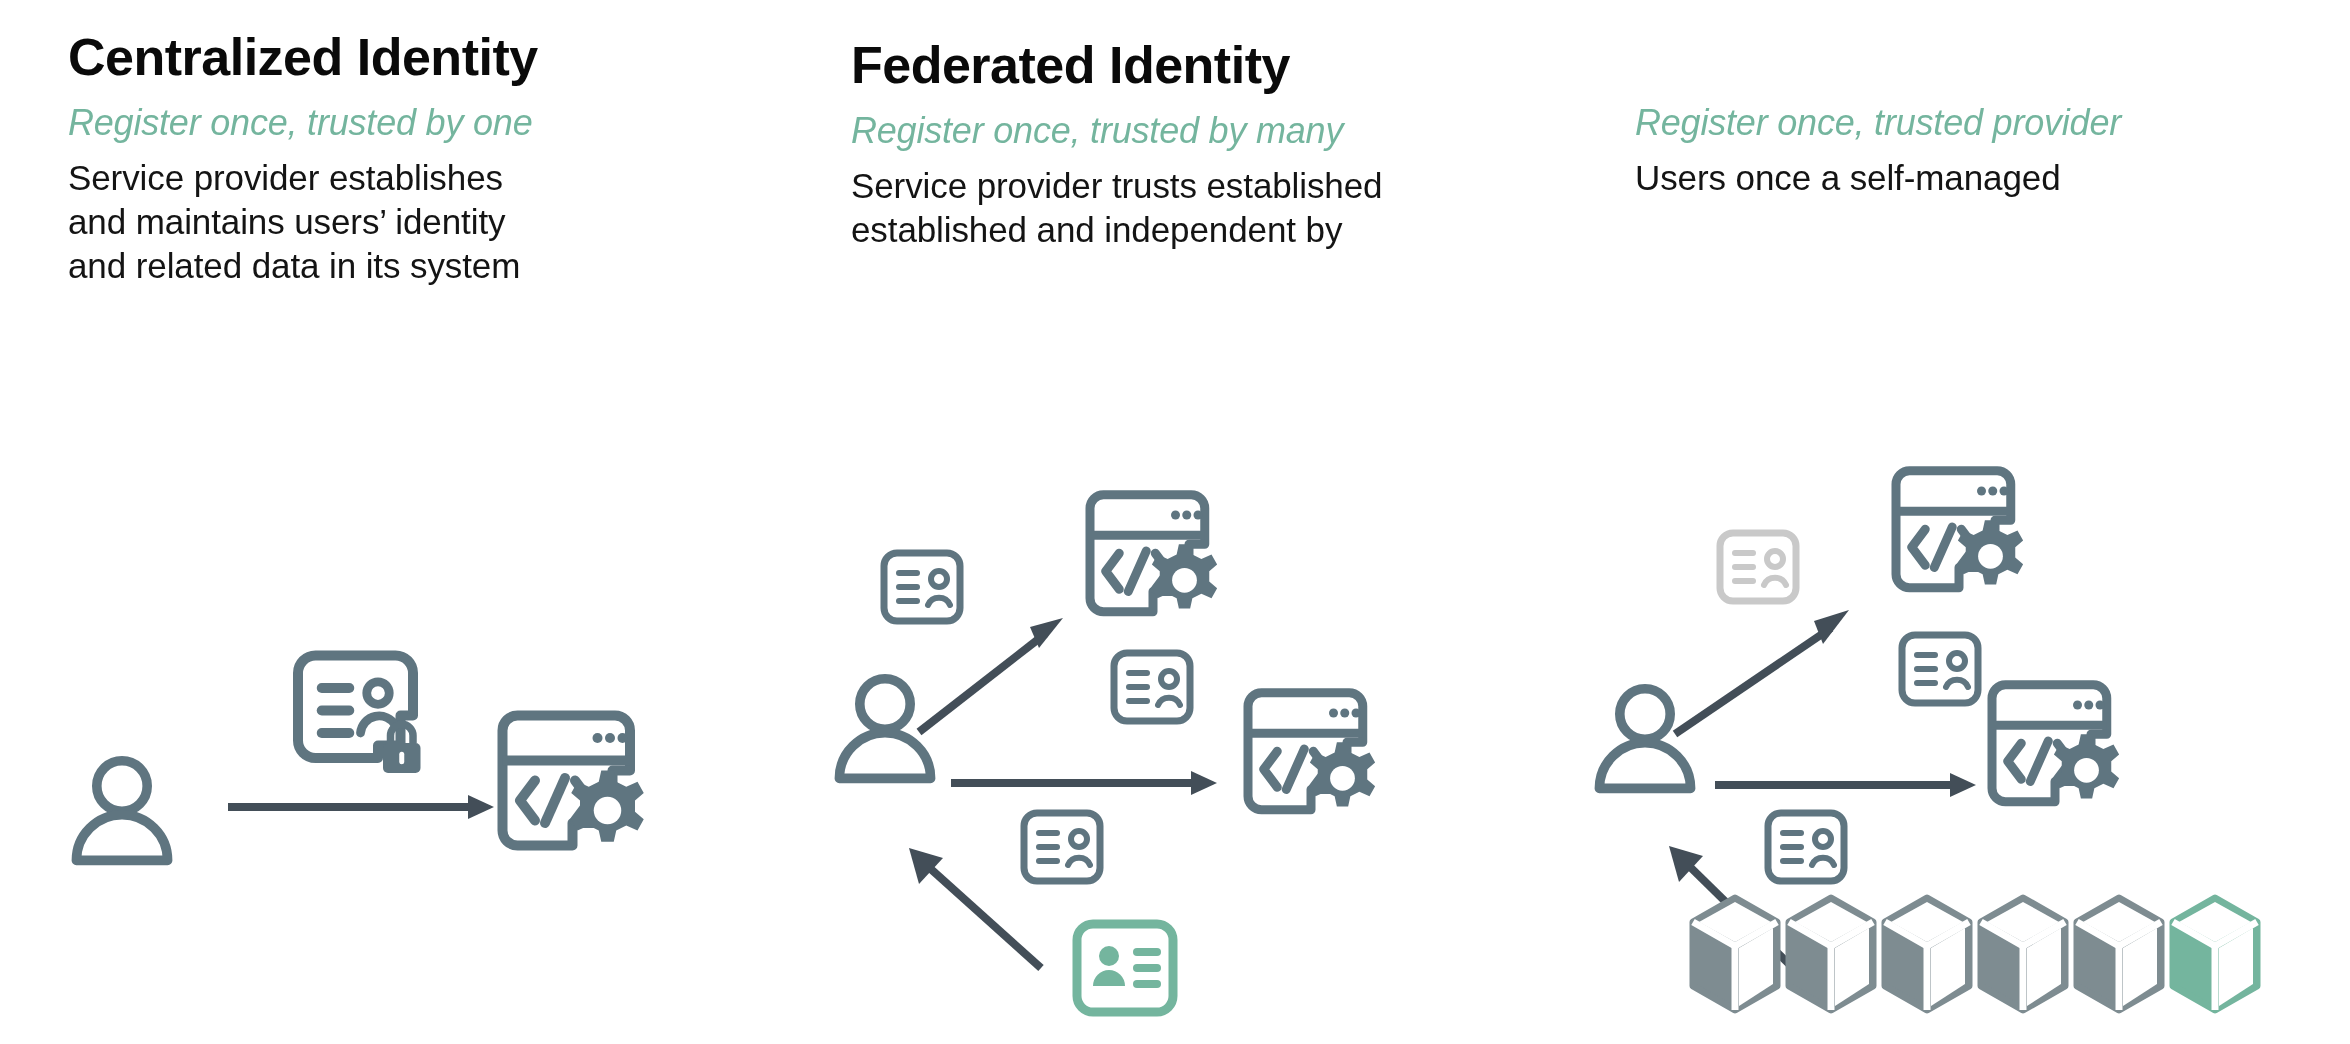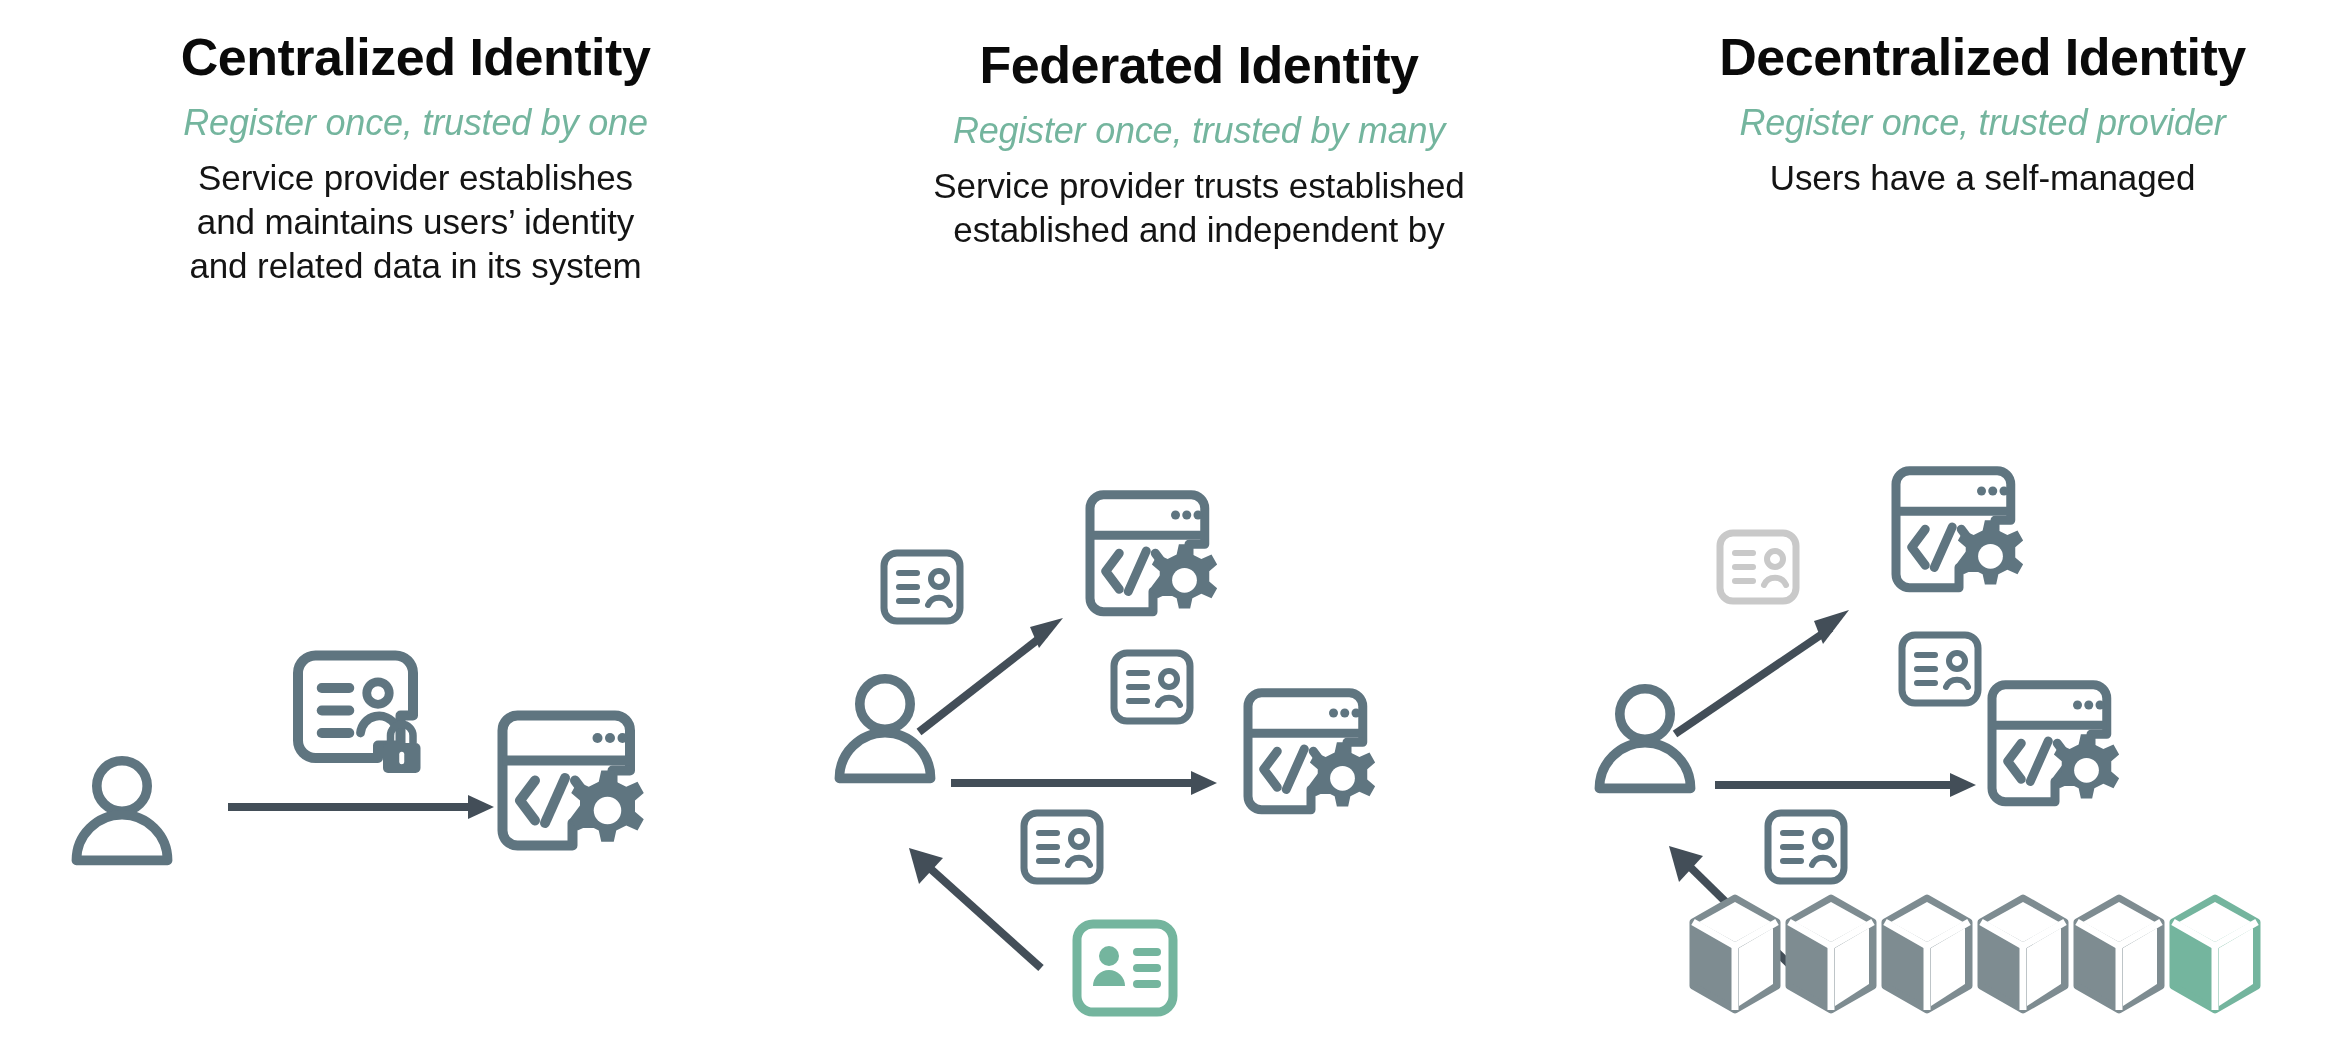--- a/index.html
+++ b/index.html
@@ -3,21 +3,21 @@
 <meta charset="utf-8">
 <title>Identity Models</title>
 <style>
   html,body{margin:0;padding:0;}
   body{
     width:2350px;height:1044px;
     background:#ffffff;
     font-family:"Liberation Sans", sans-serif;
     overflow:hidden;
   }
-  .board{position:relative;width:2350px;height:1044px;text-align:center;}
+  .board{position:relative;width:2350px;height:1044px;}
 
   .col{position:absolute;top:0;height:1044px;}
   .col-0{left:0;width:783px;}
   .col-1{left:783px;width:784px;}
   .col-2{left:1567px;width:783px;}
 
   .txt{position:absolute;left:68px;right:20px;}
   .col-1 .txt{left:68px;margin-top:8px;}
   .col-2 .txt{left:68px;}
 
@@ -237,24 +237,23 @@
           <rect x="62" y="30" width="28" height="8" rx="4" fill="#74b59e"></rect>
           <rect x="62" y="46" width="28" height="8" rx="4" fill="#74b59e"></rect>
           <rect x="62" y="62" width="28" height="8" rx="4" fill="#74b59e"></rect>
         </svg>
       </div>
 
     </div>
   </div>
 
   <div class="col col-2">
-    <div class="txt title">Decentralized Identity</div>
     <div class="txt subtitle">Register once, trusted provider</div>
     <div class="txt body">
-      <span class="ln">Users have a self-managed</span>
+      <span class="ln">Users once a self-managed</span>
     </div>
 
     <div class="diagram">
 
       <div class="node" style="left:18px;top:248px;">
         <svg width="120" height="120" viewBox="0 0 100 100">
           <circle cx="50" cy="30" r="21" fill="none" stroke="#5F7580" stroke-width="8"></circle>
           <path d="M12 92 a38 38 0 0 1 76 0 z" fill="none" stroke="#5F7580" stroke-width="8" stroke-linejoin="round"></path>
         </svg>
       </div>

